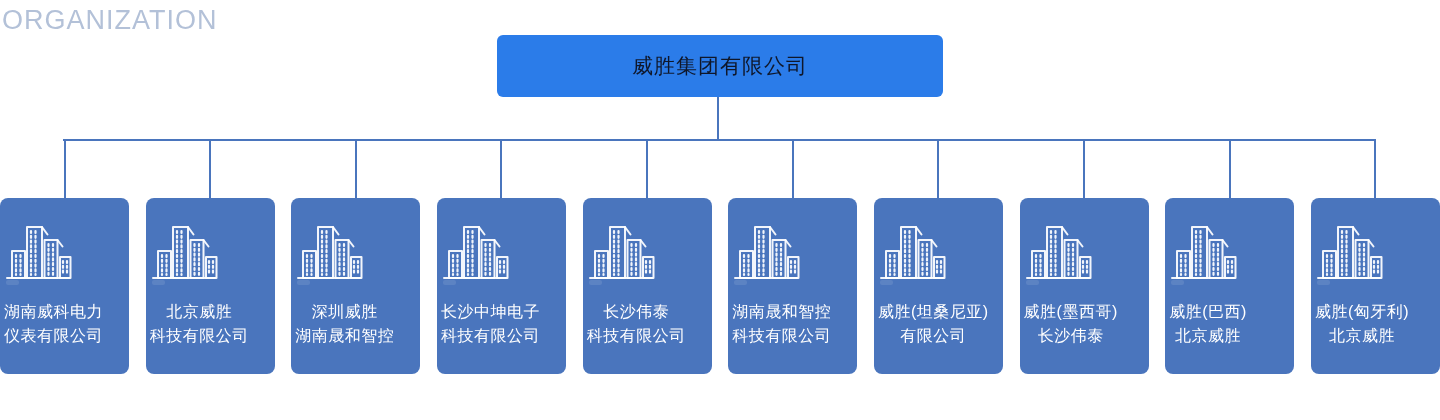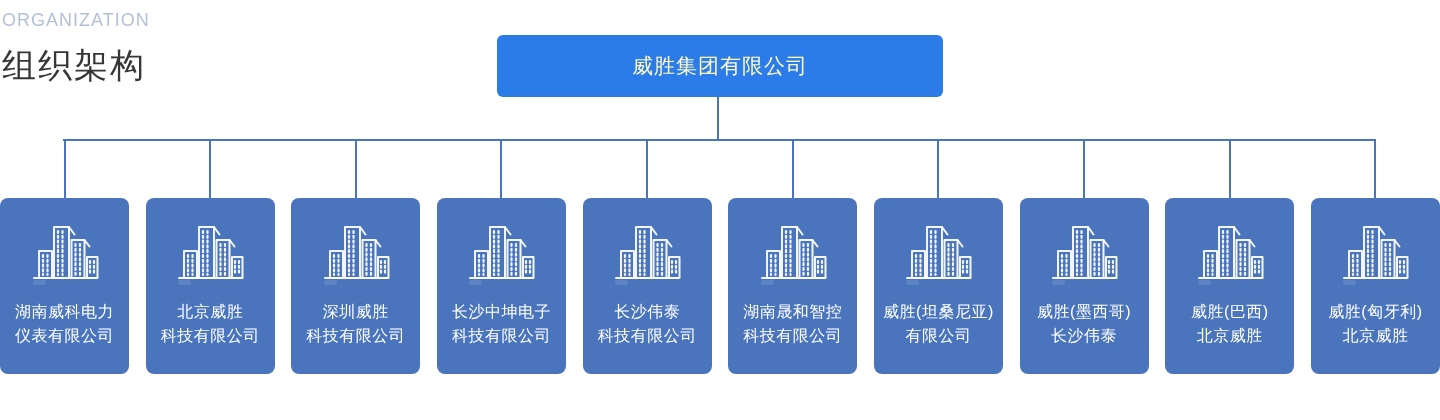--- a/index.html
+++ b/index.html
@@ -14,54 +14,54 @@
   body {
     width: 1440px; height: 420px;
     font-family: "Liberation Sans", "DejaVu Sans", sans-serif;
     overflow: hidden;
   }
   .stage { position: relative; width: 1440px; height: 420px; background: #fff; }
 
   
   .title-en {
     position: absolute; left: 2px; top: 4px;
-    font-size: 18px; line-height: 32px;
+    font-size: 27px; line-height: 32px;
     color: var(--c-title-en); letter-spacing: 1px; font-weight: 400;
   }
   .title-zh {
     position: absolute; left: 2px; top: 44px;
     font-size: 34px; line-height: 42px;
     color: var(--c-title-zh); letter-spacing: 2px; font-weight: 500;
   }
 
   
   .root-box {
     position: absolute; left: 497px; top: 35px;
     width: 446px; height: 62px;
     background: var(--c-root); border-radius: 6px;
     display: flex; align-items: center; justify-content: center;
   }
-  .root-box span { color: #fef9c3; font-size: 21px; letter-spacing: 1px; text-align: right; }
+  .root-box span { color: #0f172a; font-size: 21px; letter-spacing: 1px; text-align: right; }
 
   
   .line { position: absolute; background: var(--c-line); }
   .root-drop { left: 717px; top: 97px; width: 2px; height: 42px; }
   .h-line    { left: 63px;  top: 139px; width: 1313px; height: 2px; }
 
   
   .cards {
     position: absolute; left: 0; top: 141px; width: 1440px;
     display: flex; justify-content: space-between;
   }
   .card-col { display: flex; flex-direction: column; align-items: center; width: 129px; }
   .drop { width: 2px; height: 57px; background: var(--c-line); }
   .card {
     width: 129px; height: 176px;
     background: var(--c-card); border-radius: 8px;
-    display: flex; flex-direction: column; align-items: center;
+    display: flex; flex-direction: column; align-items: flex-start;
   }
   .bicon { width: 76px; height: 76px; margin-top: 16px; flex: none; }
   .card-label {
     margin-top: 10px; padding: 0 4px;
     color: #ffffff; font-size: 16px; line-height: 24px;
     text-align: center; white-space: pre-line; letter-spacing: 0.5px;
   }
   .defs { position: absolute; width: 0; height: 0; overflow: hidden; }
 </style>
 </head>
@@ -94,21 +94,20 @@
       </g>
 
       <rect x="6" y="66" width="13" height="5" rx="2" fill="#ffffff" fill-opacity="0.1"></rect>
     </symbol>
   </defs>
 </svg>
 
 <div class="stage">
 
   <div class="title-en">ORGANIZATION</div>
-  <div class="title-zh">组织架构</div>
 
   <div class="root-box">
     <span>威胜集团有限公司</span>
   </div>
 
   <div class="line root-drop"></div>
   <div class="line h-line"></div>
 
   <div class="cards">
 
@@ -134,21 +133,21 @@
       </div>
     </div>
 
     <div class="card-col">
       <div class="drop"></div>
       <div class="card">
         <svg class="bicon">
             <use href="#bldg"></use>
           </svg>
         <div class="card-label">深圳威胜
-科技有限公司</div>
+湖南晟和智控</div>
       </div>
     </div>
 
     <div class="card-col">
       <div class="drop"></div>
       <div class="card">
         <svg class="bicon">
             <use href="#bldg"></use>
           </svg>
         <div class="card-label">长沙中坤电子

